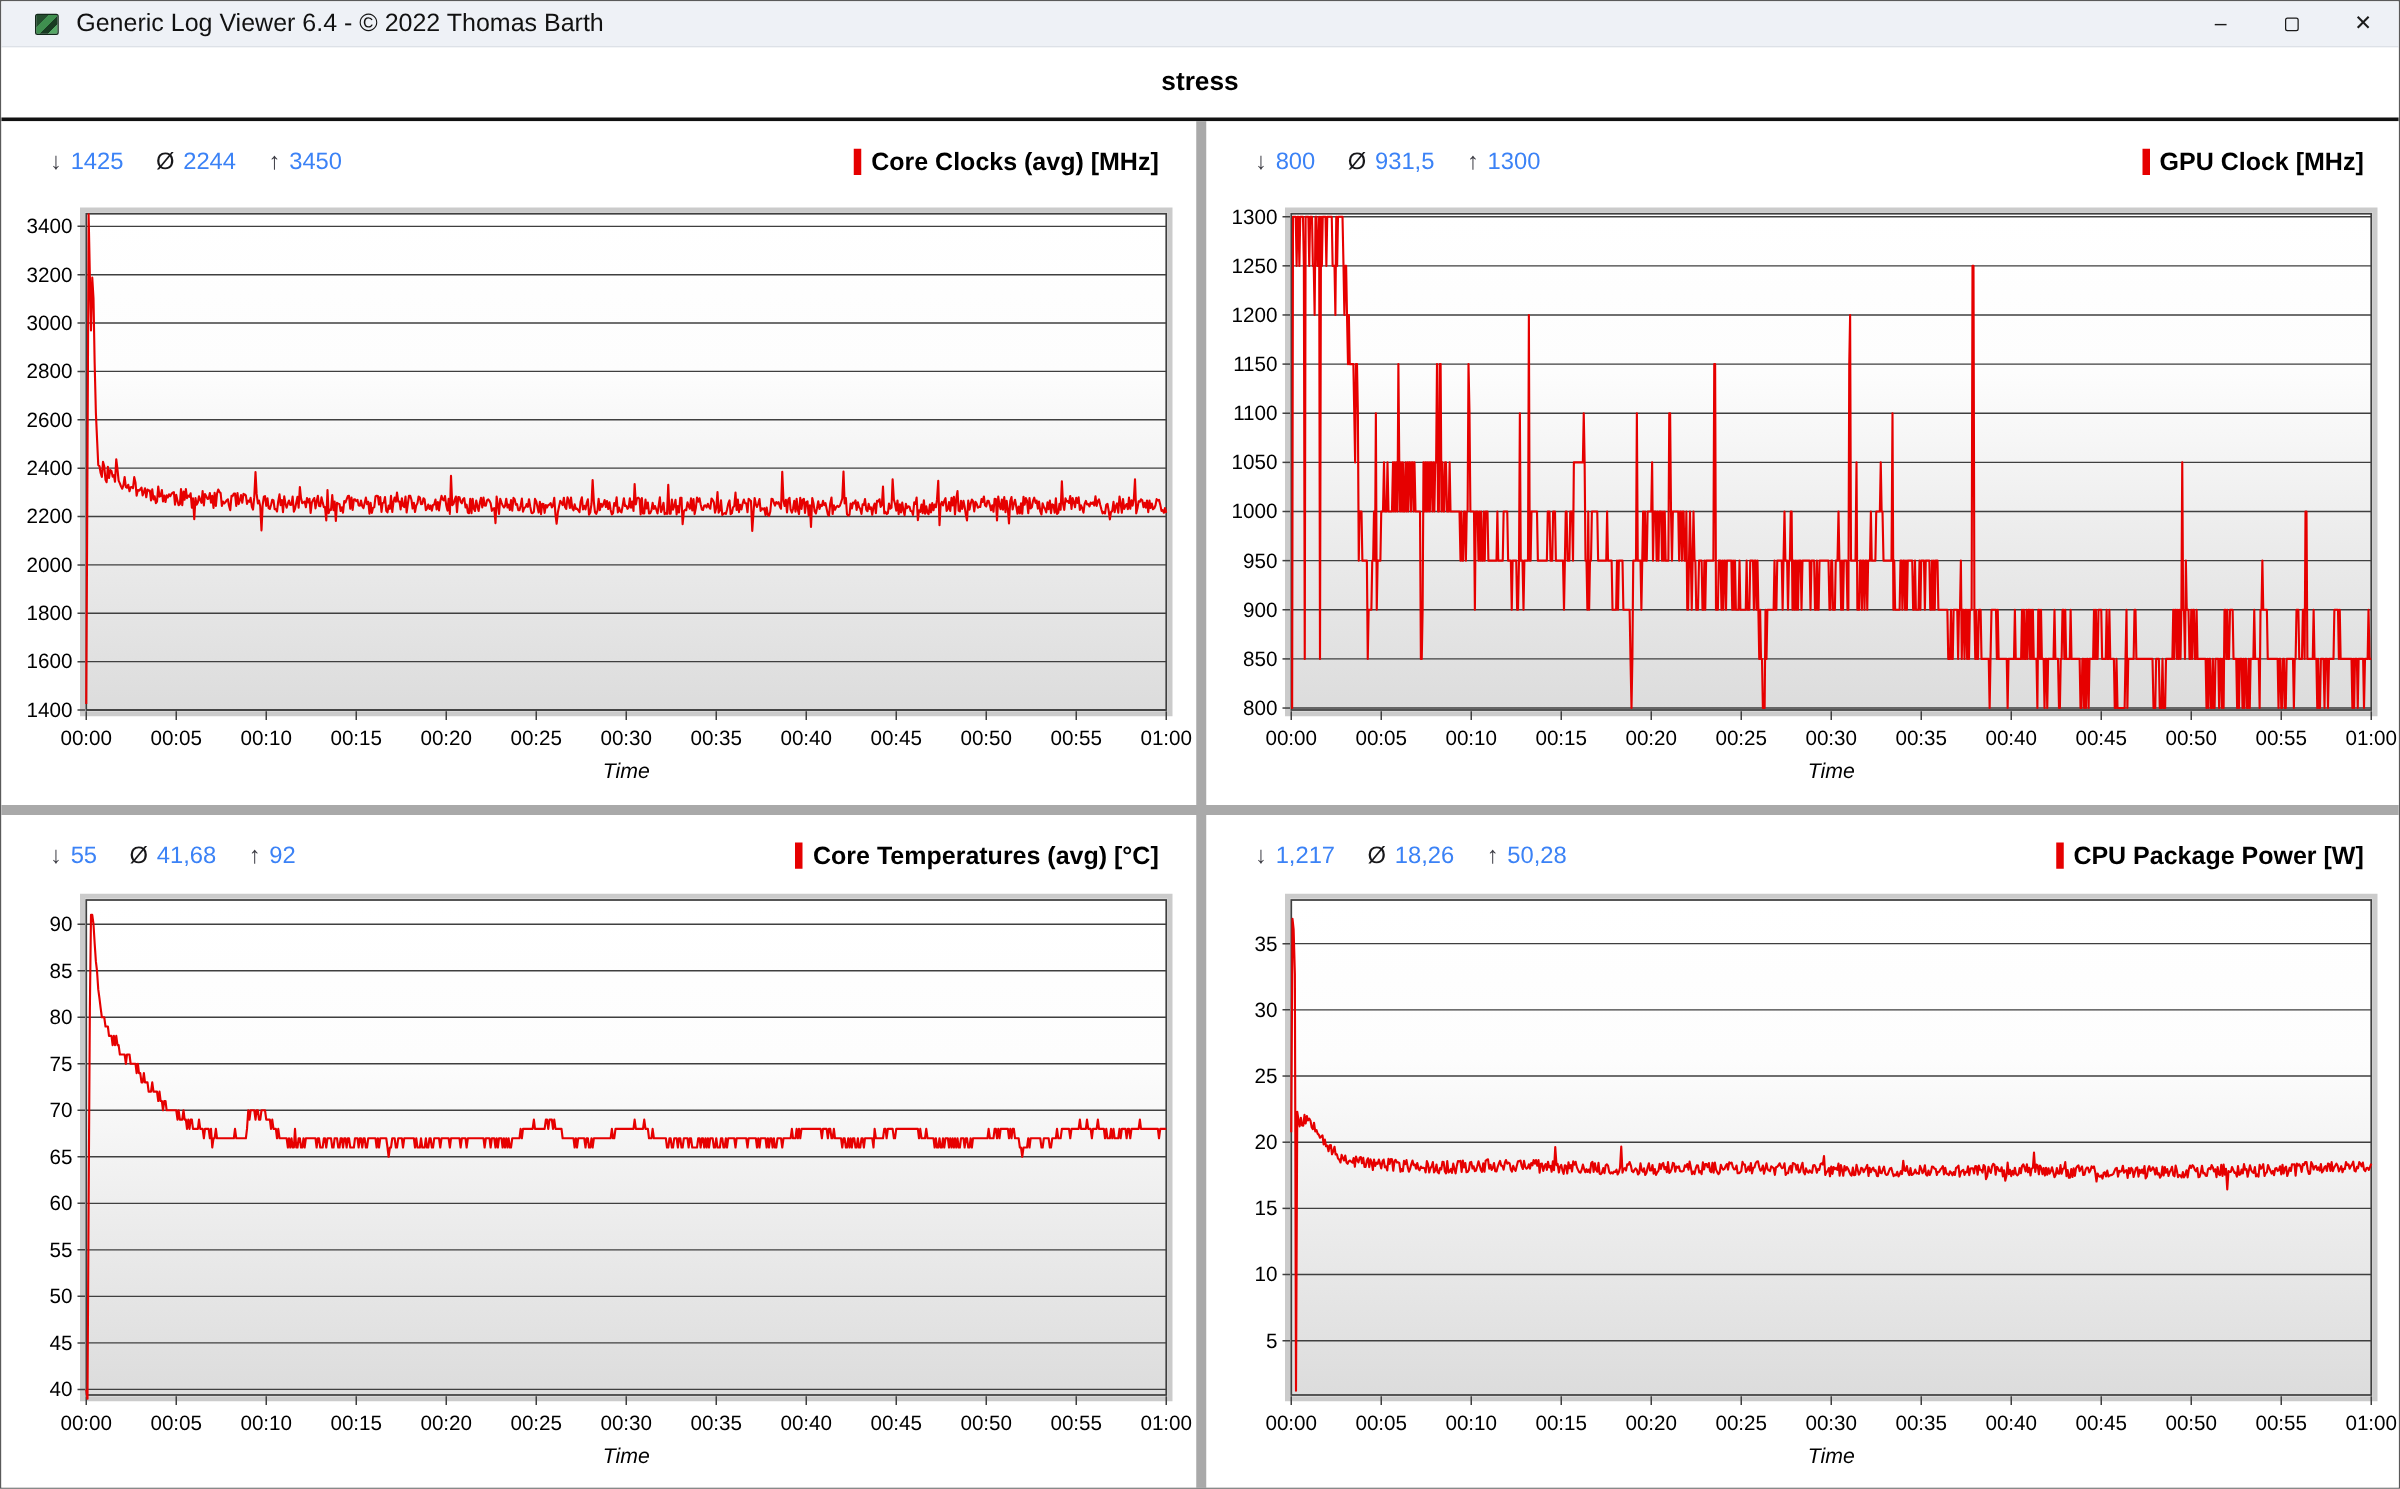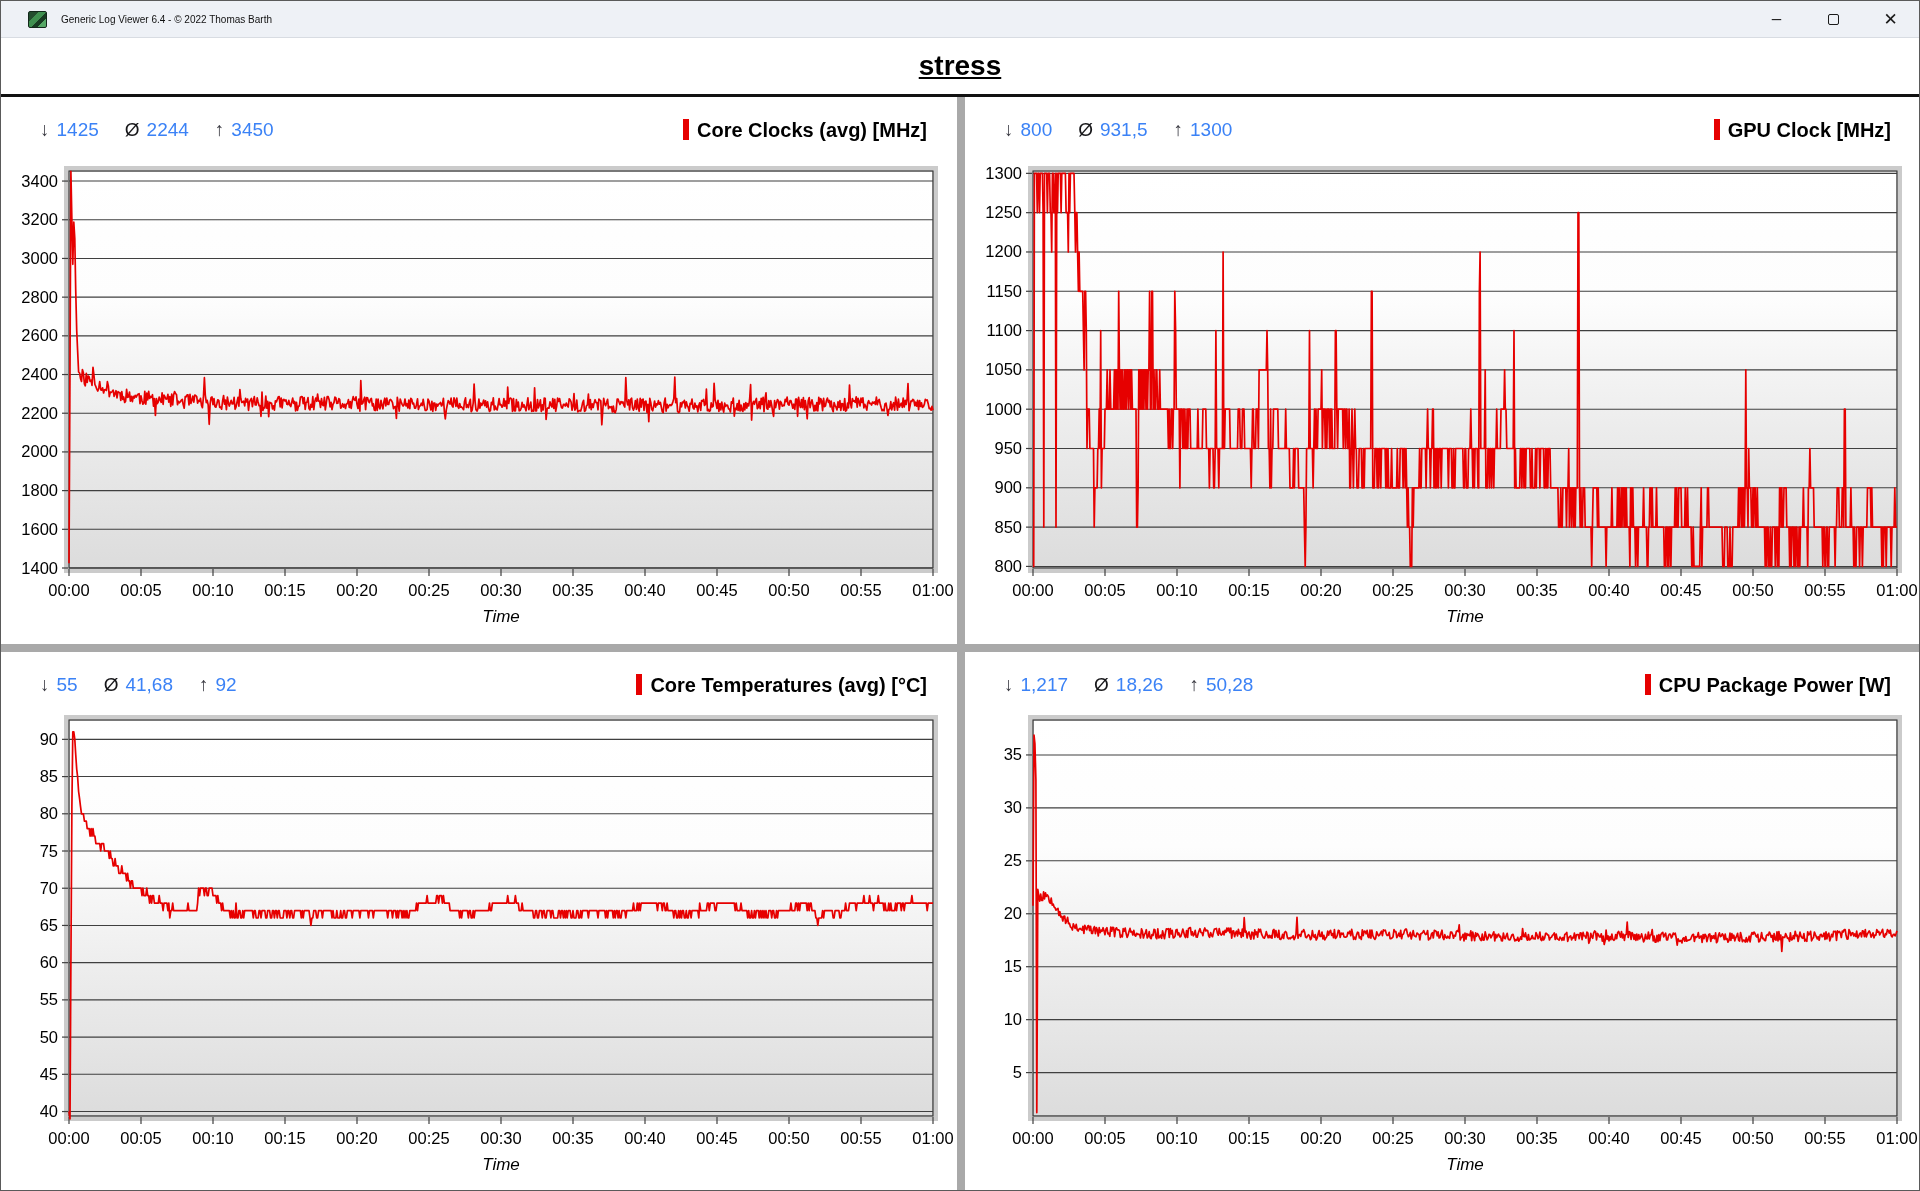--- a/index.html
+++ b/index.html
@@ -6,30 +6,30 @@
   *{box-sizing:border-box;font-family:"Liberation Sans","DejaVu Sans",sans-serif;}
   #window{width:1920px;height:1191px;background:#ffffff;border:1px solid #5a5a5a;
           display:flex;flex-direction:column;overflow:hidden;}
 
   
   #titlebar{height:37px;flex:0 0 37px;background:#eef1f6;display:flex;align-items:center;
             border-bottom:1px solid #d8dce2;}
   #app-icon{width:19px;height:17px;margin-left:27px;flex:0 0 auto;
             background:linear-gradient(135deg,#234d2e 0 30%,#3f8f4f 30% 55%,#183b22 55% 75%,#56a866 75%);
             border:1px solid #12281a;border-radius:2px;}
-  #titletext{margin-left:14px;font-size:10px;color:#111;}
+  #titletext{margin-left:14px;font-size:20px;color:#111;}
   #wincontrols{margin-left:auto;display:flex;height:100%;}
   .winbtn{width:57px;height:100%;display:flex;align-items:center;justify-content:center;
           font-size:17px;color:#1a1a1a;cursor:default;}
   .maxglyph{width:11px;height:11px;border:1.3px solid #1a1a1a;border-radius:2px;display:block;}
 
   
   #header{height:59px;flex:0 0 59px;background:#ffffff;border-bottom:3px solid #111;
           display:flex;align-items:center;justify-content:center;}
-  #header .htitle{font-size:28px;font-weight:bold;color:#000;text-decoration:underline;}
+  #header .htitle{font-size:21px;font-weight:bold;color:#000;}
 
   
   #grid{flex:1 1 auto;display:grid;grid-template-columns:956px 956px;grid-template-rows:547px 540px;
         gap:8px;background:#a9a9a9;}
   .panel{background:#ffffff;padding-top:22px;overflow:hidden;}
   .panel-head{display:flex;justify-content:space-between;align-items:flex-start;
               padding:0 30px 0 39px;height:36px;}
   .stats{display:flex;align-items:baseline;font-size:19px;white-space:nowrap;}
   .stats .sym{color:#3c3c44;margin-right:7px;}
   .stats .sym.avg{color:#17171a;}

